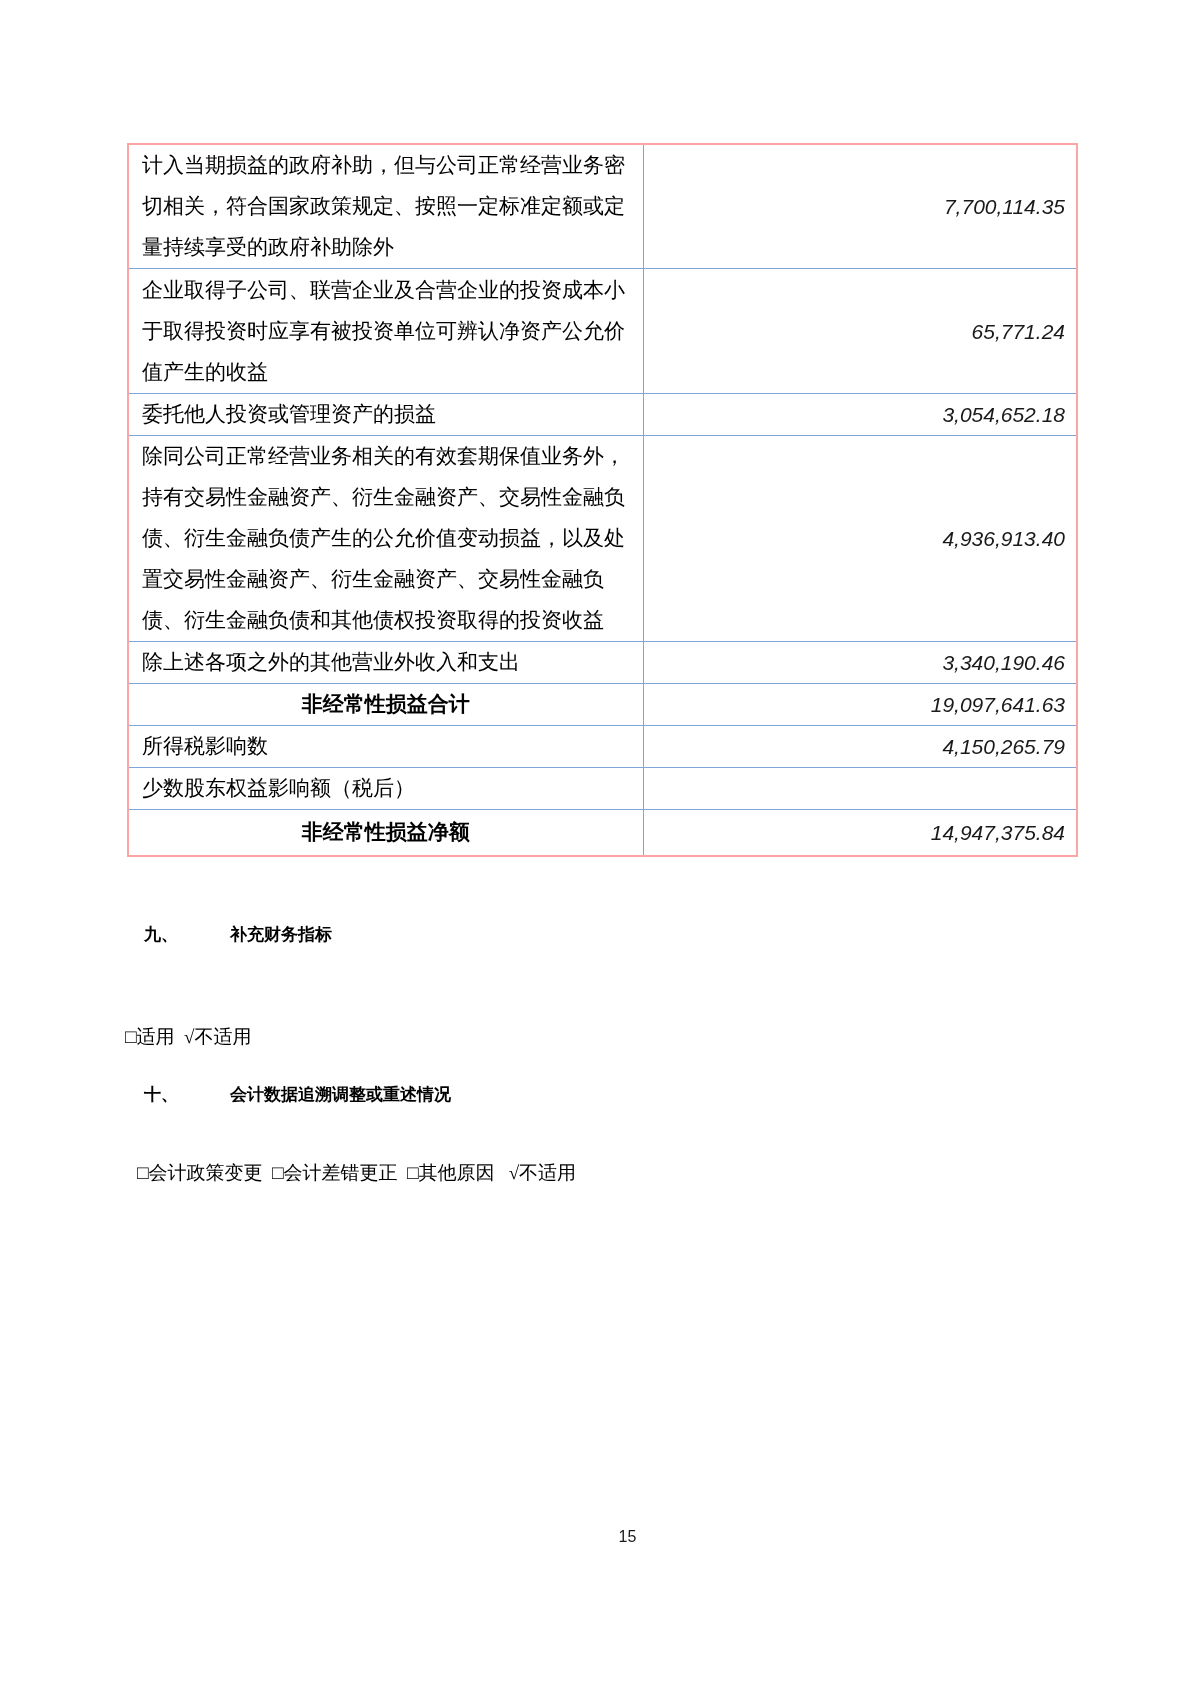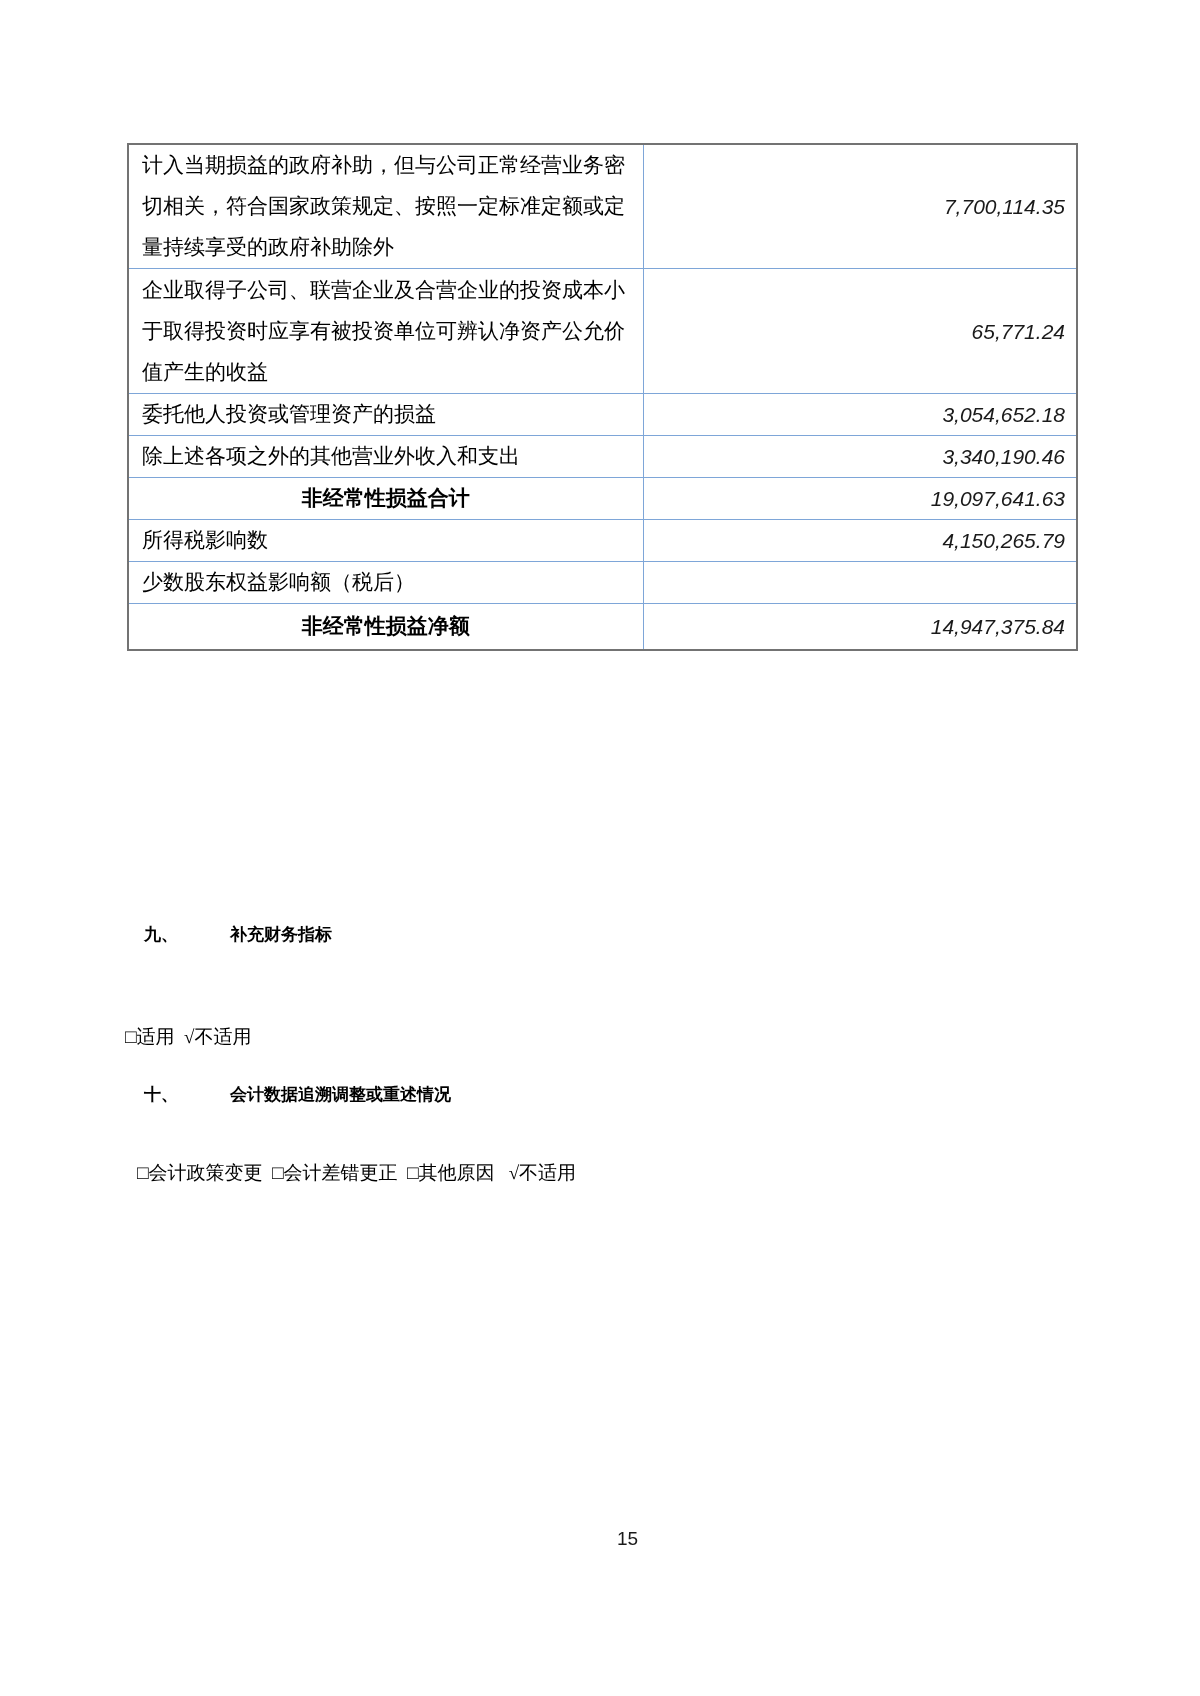--- a/index.html
+++ b/index.html
@@ -14,21 +14,21 @@
   }
 
   
   table.fin-table{
     position:absolute;
     left:127px;
     top:143px;
     width:949px;
     border-collapse:collapse;
     table-layout:fixed;
-    border:2px solid #737373;
+    border:2px solid #fca5a5;
   }
   table.fin-table col.c1{width:515px;}
   table.fin-table col.c2{width:434px;}
   table.fin-table td{
     border:1px solid #7ea6d8;
     vertical-align:middle;
     font-size:21px;
     line-height:41px;
   }
   td.label{
@@ -88,21 +88,21 @@
   .o10{top:1160px;padding-left:12px;}
 
   
   .pagenum{
     position:absolute;
     top:1528px;
     left:55px;
     width:1145px;
     text-align:center;
     font-family:"Liberation Sans", sans-serif;
-    font-size:19px;
+    font-size:16px;
     color:#1a1a1a;
   }
 </style>
 </head>
 <body>
 
 <div class="page">
 
   <table class="fin-table">
     <colgroup>
@@ -114,20 +114,24 @@
         <td class="label">计入当期损益的政府补助，但与公司正常经营业务密切相关，符合国家政策规定、按照一定标准定额或定量持续享受的政府补助除外</td>
         <td class="value">7,700,114.35</td>
       </tr>
       <tr class="r2">
         <td class="label">企业取得子公司、联营企业及合营企业的投资成本小于取得投资时应享有被投资单位可辨认净资产公允价值产生的收益</td>
         <td class="value">65,771.24</td>
       </tr>
       <tr class="r3">
         <td class="label">委托他人投资或管理资产的损益</td>
         <td class="value">3,054,652.18</td>
+      </tr>
+      <tr class="r4">
+        <td class="label">除同公司正常经营业务相关的有效套期保值业务外，持有交易性金融资产、衍生金融资产、交易性金融负债、衍生金融负债产生的公允价值变动损益，以及处置交易性金融资产、衍生金融资产、交易性金融负债、衍生金融负债和其他债权投资取得的投资收益</td>
+        <td class="value">4,936,913.40</td>
       </tr>
       <tr class="r5">
         <td class="label">除上述各项之外的其他营业外收入和支出</td>
         <td class="value">3,340,190.46</td>
       </tr>
       <tr class="r6 total">
         <td class="label">非经常性损益合计</td>
         <td class="value">19,097,641.63</td>
       </tr>
       <tr class="r7">

